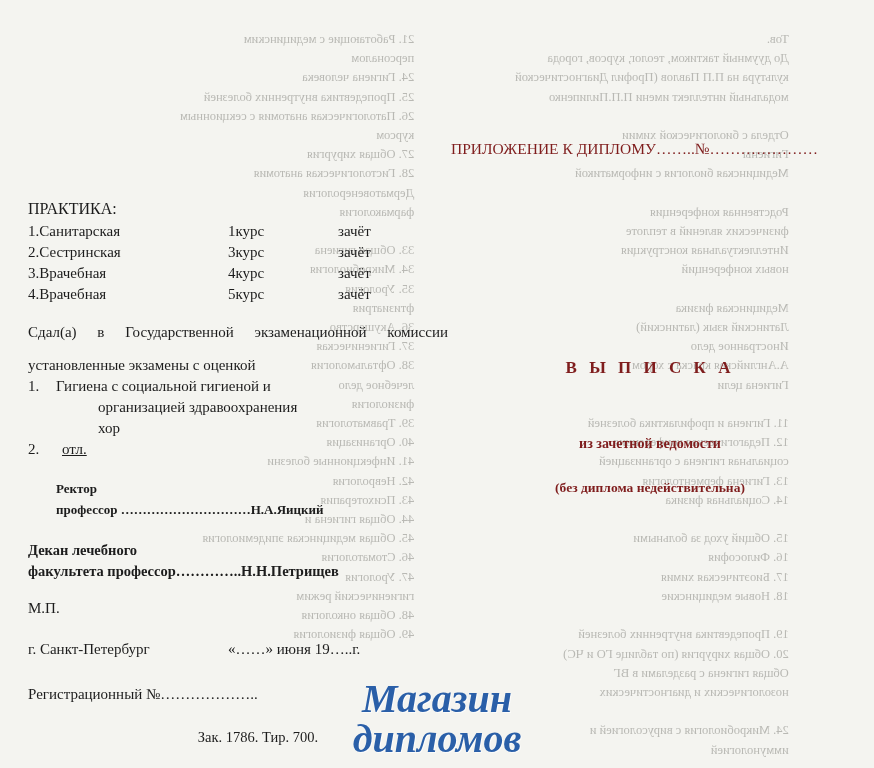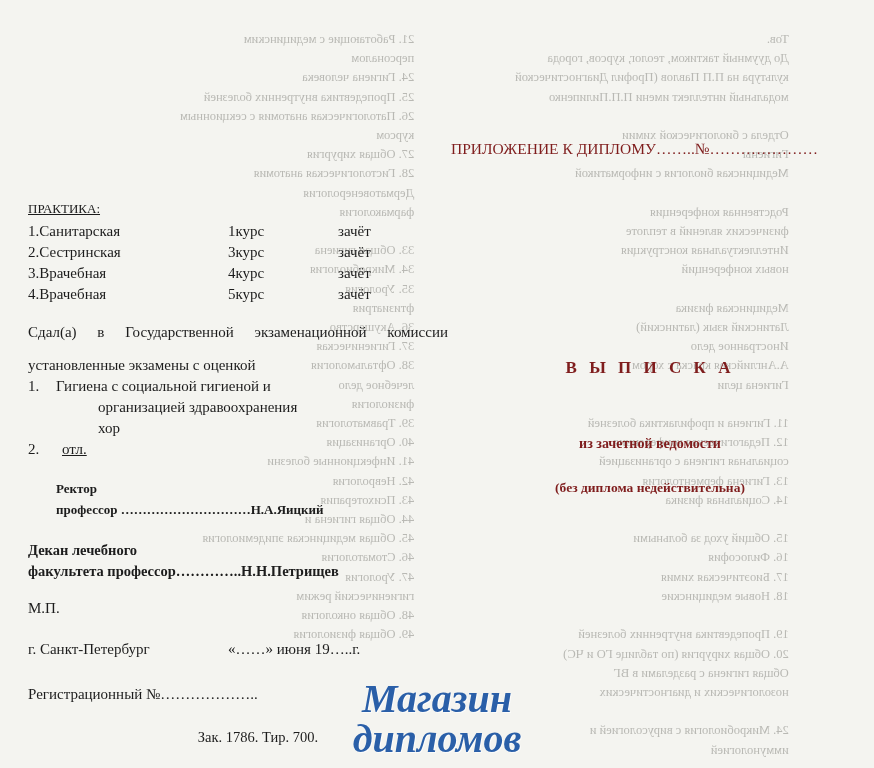--- a/index.html
+++ b/index.html
@@ -45,23 +45,22 @@
   .left-page {
     position: absolute;
     left: 28px;
     top: 198px;
     width: 420px;
     font-size: 15px;
     line-height: 21px;
     color: #1c1c1c;
   }
   .section-title {
-    font-size: 13px;
+    font-size: 16px;
     margin-bottom: 2px;
-    text-decoration: underline;
   }
   .practice-row {
     display: flex;
     align-items: flex-end;
     white-space: pre;
   }
   .practice-row .pr-name {
     width: 200px;
   }
   .practice-row .pr-course {

